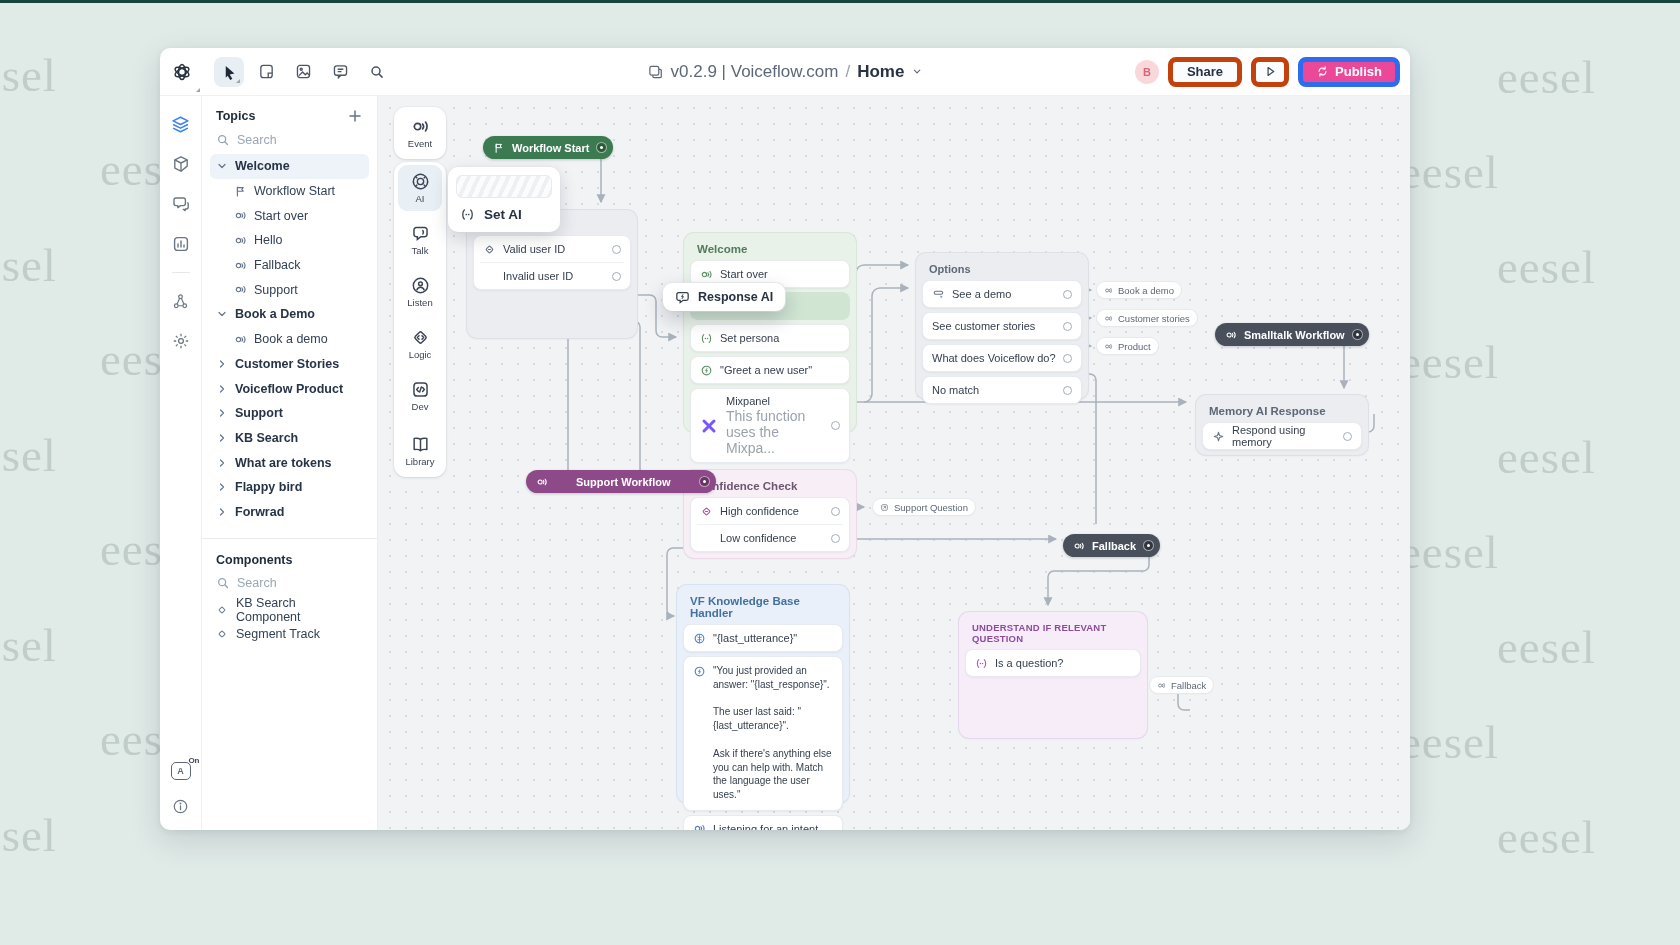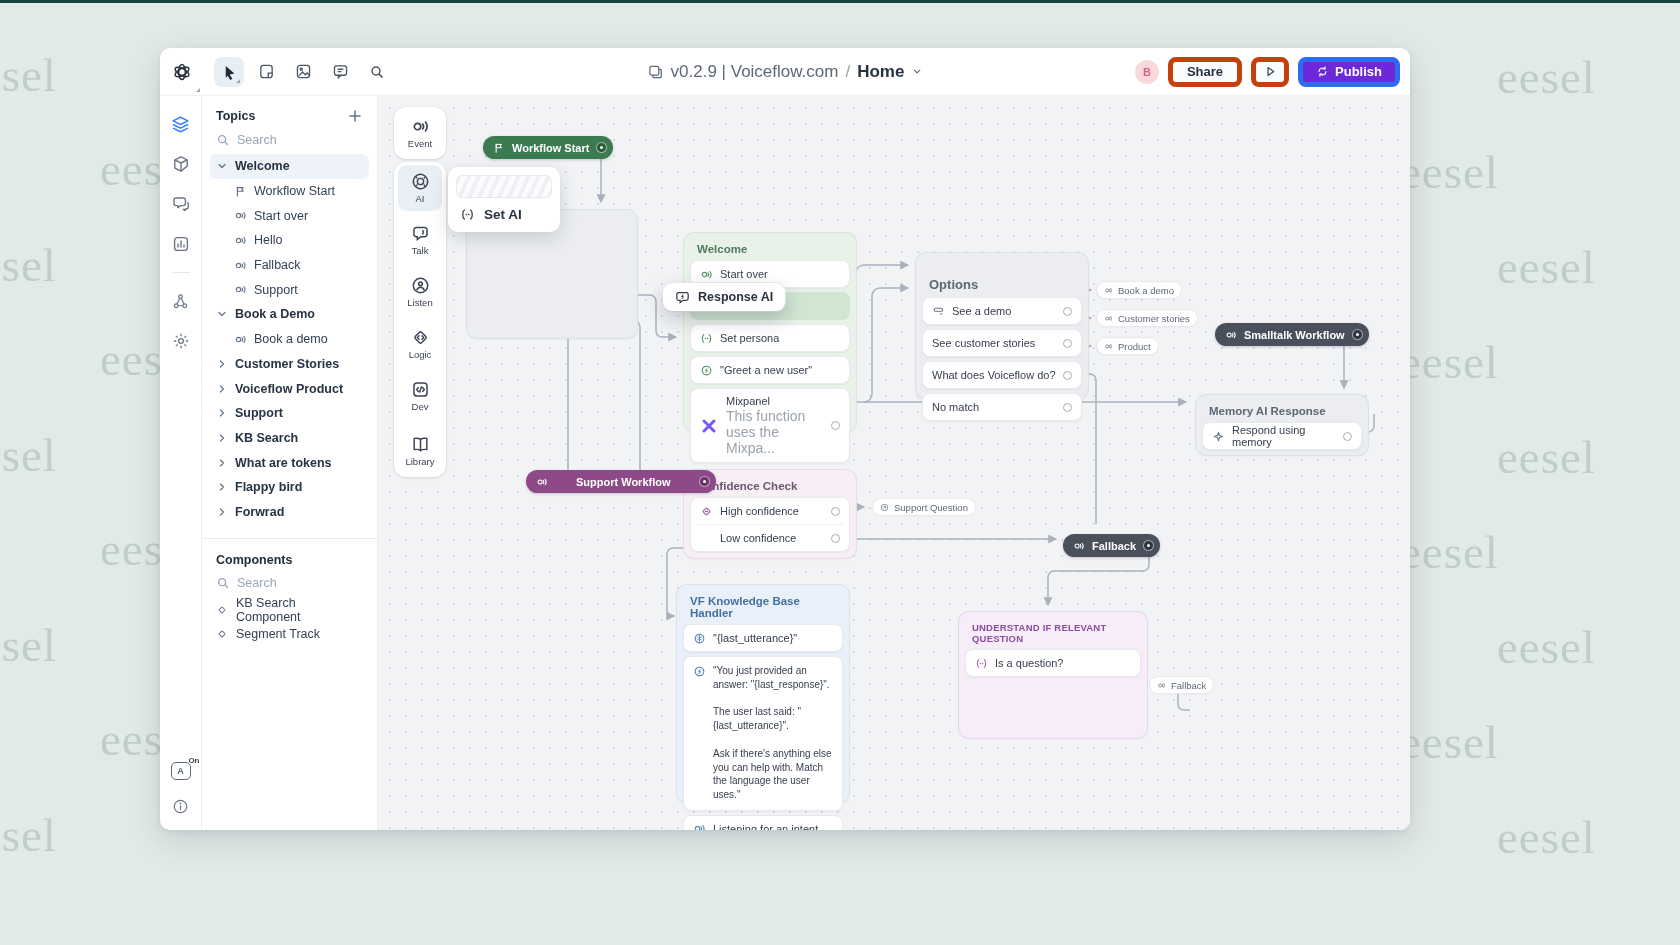--- a/index.html
+++ b/index.html
@@ -21,21 +21,21 @@
   .tools { display:flex; gap:7px; align-items:center; margin-left:10px; }
   .tool { width:30px; height:30px; border-radius:8px; display:flex; align-items:center; justify-content:center; position:relative; color:#4b5563; }
   .tool.active { background:#e7eef4; }
   .crumbs { position:absolute; left:50%; transform:translateX(-50%); display:flex; align-items:center; gap:7px; font-size:17px; color:#5d6877; white-space:nowrap; }
   .crumb-home { color:#273242; font-weight:700; }
   .crumb-sep { color:#9aa3ad; }
   .tb-right { margin-left:auto; display:flex; align-items:center; gap:9px; }
   .avatar { width:24px; height:24px; border-radius:50%; background:#f9d8dc; color:#d4687a; font-size:11px; font-weight:700; display:flex; align-items:center; justify-content:center; }
   .btn { height:30px; border-radius:8px; border:5px solid #c2410c; background:#fbfcfd; display:flex; align-items:center; justify-content:center; font-size:13px; font-weight:700; color:#273242; padding:0 14px; cursor:pointer; }
   .btn-run { width:38px; padding:0; color:#3e4856; }
-  .btn-publish { background:#6d28d9; border-color:#2e6bef; color:#fff; gap:6px; padding:0 13px; }
+  .btn-publish { background:#ec4899; border-color:#2e6bef; color:#fff; gap:6px; padding:0 13px; }
 
   .mainrow { flex:1; display:flex; min-height:0; }
 
   
   .rail { width:42px; border-right:1px solid #ecf0f2; display:flex; flex-direction:column; align-items:center; padding:16px 0 12px; gap:16px; }
   .rail .ric { width:24px; height:24px; display:flex; align-items:center; justify-content:center; color:#6b7684; }
   .rail .ric.active { color:#3b82f6; }
   .rail-div { width:18px; height:1px; background:#e5e9ed; }
   .rail-bottom { margin-top:auto; display:flex; flex-direction:column; align-items:center; gap:14px; }
   .aion { position:relative; width:20px; height:18px; border:1.5px solid #5d6877; border-radius:5px; font-size:9px; color:#5d6877; display:flex; align-items:center; justify-content:center; font-weight:700; }
@@ -601,20 +601,35 @@
         <div class="popup-row">
           <svg viewBox="0 0 16 16">
               <use href="#sym-setvar"></use>
             </svg>
           <span>Set AI</span>
         </div>
       </div>
 
       <div class="blk grey" style="left:89px;top:114px;width:170px;height:128px;">
         <div style="height:20px"></div>
+        <div class="card">
+          <div class="crow">
+            <svg class="cic" viewBox="0 0 16 16" style="color:#6b7684">
+                <use href="#sym-cond"></use>
+              </svg>
+            <span>Valid user ID</span>
+            <span class="port"></span>
+          </div>
+          <div class="sep"></div>
+          <div class="crow">
+            <span style="width:13px"></span>
+            <span>Invalid user ID</span>
+            <span class="port"></span>
+          </div>
+        </div>
       </div>
 
       <div class="blk green" style="left:306px;top:137px;width:172px;height:199px;">
         <div class="blk-hdr">Welcome</div>
         <div class="card">
             <div class="crow">
           <svg class="cic" viewBox="0 0 16 16">
                 <use href="#sym-intent"></use>
               </svg>
           <span>Start over</span>
@@ -657,21 +672,21 @@
         <svg viewBox="0 0 18 18">
             <g fill="none" stroke="currentColor" stroke-width="1.5">
               <path d="M4.4 3h9.2a2.2 2.2 0 012.2 2.2v5A2.2 2.2 0 0113.6 12.4H9.8L6.2 15v-2.6H4.4a2.2 2.2 0 01-2.2-2.2v-5A2.2 2.2 0 014.4 3z"></path>
               <path d="M9.8 5.2L7.9 8h2.2L8.2 10.8" stroke-width="1.2" stroke-linejoin="round"></path>
             </g>
           </svg>
         <span>Response AI</span>
       </div>
 
       <div class="blk grey" style="left:538px;top:157px;width:172px;height:146px;">
-        <div class="blk-hdr" style="font-size:13px;margin-top:14px;">Options</div>
+        <div class="blk-hdr" style="font-size:11px;">Options</div>
         <div class="card">
           <div class="crow">
             <svg class="cic" viewBox="0 0 16 16" style="color:#6b7684">
                 <use href="#sym-choice"></use>
               </svg>
             <span>See a demo</span>
             <span class="port"></span>
           </div>
         </div>
         <div class="card">

